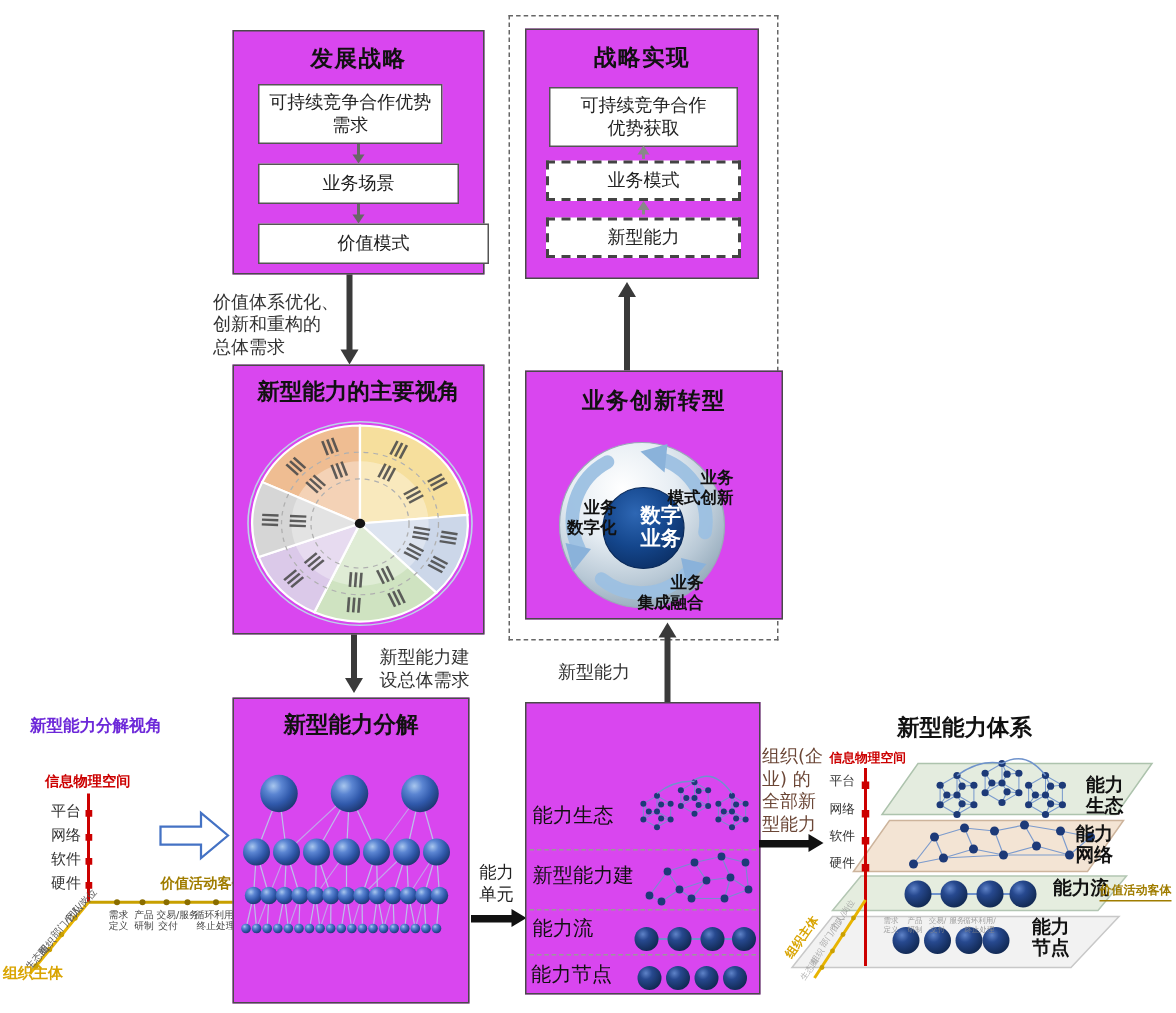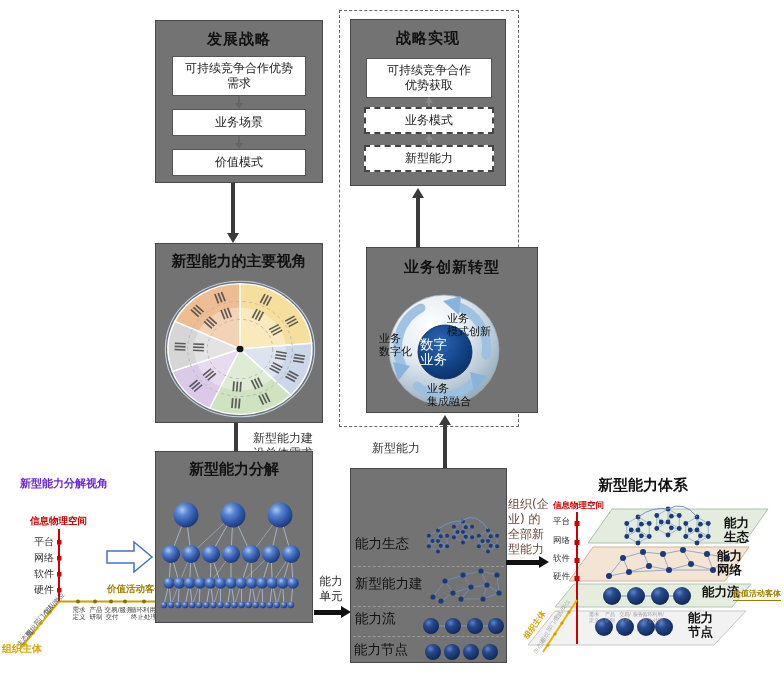--- a/index.html
+++ b/index.html
@@ -1,19 +1,19 @@
 <!DOCTYPE html>
 <html><head>
 <meta charset="utf-8">
 <style>
   html,body{margin:0;padding:0;background:#fff}
   #canvas{position:relative;width:784px;height:675px;background:#fff;overflow:hidden;
           font-family:"DejaVu Sans","Liberation Sans",sans-serif;color:#222}
   .abs{position:absolute}
-  .sbox{position:absolute;border:1.5px solid #4a4a4a;background:#737373;box-sizing:border-box}
+  .sbox{position:absolute;border:1.5px solid #4a4a4a;background:#d946ef;box-sizing:border-box}
   .t15{position:absolute;left:0;right:0;text-align:center;font-size:15px;font-weight:bold;color:#111;letter-spacing:1px}
   .ibox{position:absolute;border:1.2px solid #555;background:#fff;box-sizing:border-box;
         display:flex;flex-direction:column;align-items:center;justify-content:center;
         text-align:center;font-size:12px;line-height:1.25;color:#222}
   .dashed{border:2px dashed #444}
   .lbl{position:absolute;font-size:12px;line-height:15px;color:#333}
   .shaft{position:absolute;background:#3a3a3a}
   .shaft-k{position:absolute;background:#111}
   .tri{position:absolute;width:0;height:0}
   .tri-down{border-left:6px solid transparent;border-right:6px solid transparent;border-top:10px solid #3a3a3a}
@@ -22,21 +22,21 @@
   .sarr{position:absolute;width:0;height:0}
   .sep{position:absolute;border-top:1px dashed #999;height:0}
   .rowlbl{position:absolute;font-size:13.5px;font-weight:400;color:#111;white-space:nowrap}
   .tick10{position:absolute;font-size:10px;color:#333;width:26px;text-align:right;line-height:11px}
   .tick85{position:absolute;font-size:8.5px;color:#333;width:28px;text-align:right;line-height:9px}
   .vt{position:absolute;font-size:6.5px;line-height:7px;color:#444;text-align:center;width:30px}
   .vt-faint{position:absolute;font-size:5px;line-height:5.5px;color:#8a8a8a;opacity:.8;text-align:center;width:24px}
   .rot{position:absolute;font-size:6.5px;color:#555;white-space:nowrap;transform:rotate(-48deg);transform-origin:left bottom}
   .rot-faint{position:absolute;font-size:5.5px;color:#999;white-space:nowrap;transform:rotate(-55deg);transform-origin:left bottom;opacity:.8}
   .laylbl{position:absolute;font-size:12.5px;font-weight:bold;color:#111;line-height:14px;white-space:nowrap}
-  .sphlbl{position:absolute;font-weight:normal;font-size:11px;line-height:13px;color:#111;text-align:left;white-space:nowrap}
+  .sphlbl{position:absolute;font-weight:bold;font-size:11px;line-height:13px;color:#111;text-align:right;white-space:nowrap}
   svg{position:absolute;overflow:visible}
 </style>
 </head>
 <body>
 
 <div id="canvas">
 
   <svg width="0" height="0">
     <defs>
       <radialGradient id="gBall" cx="35%" cy="30%" r="75%">
@@ -59,32 +59,32 @@
       <radialGradient id="gCore" cx="40%" cy="32%" r="75%">
         <stop offset="0%" stop-color="#2e67b4"></stop>
           <stop offset="55%" stop-color="#14468c"></stop>
         <stop offset="100%" stop-color="#0b2e63"></stop>
       </radialGradient>
     </defs>
   </svg>
 
   <div class="sbox" style="left:155px;top:20px;width:168px;height:163px">
     <div class="t15" style="top:9px">发展战略</div>
-    <div class="ibox" style="left:16px;top:35px;width:134px;height:40px">
+    <div class="ibox" style="left:16px;top:35px;width:123px;height:40px">
       <div>可持续竞争合作优势</div>
       <div>需求</div>
     </div>
     <div class="shaft" style="left:82px;top:75px;width:1.5px;height:8px;background:#666"></div>
     <div class="sarr" style="left:79px;top:82px;border-left:4px solid transparent;border-right:4px solid transparent;border-top:6px solid #666"></div>
     <div class="ibox" style="left:16px;top:88px;width:134px;height:27px">
       <div>业务场景</div>
     </div>
     <div class="shaft" style="left:82px;top:115px;width:1.5px;height:8px;background:#666"></div>
     <div class="sarr" style="left:79px;top:122px;border-left:4px solid transparent;border-right:4px solid transparent;border-top:6px solid #666"></div>
-    <div class="ibox" style="left:16px;top:128px;width:134px;height:27px">
+    <div class="ibox" style="left:16px;top:128px;width:154px;height:27px">
       <div>价值模式</div>
     </div>
   </div>
 
   <div class="abs" style="left:339px;top:10px;width:178px;height:415px;border:1.2px dashed #666"></div>
   <div class="sbox" style="left:350px;top:19px;width:156px;height:167px">
     <div class="t15" style="top:9px">战略实现</div>
     <div class="ibox" style="left:15px;top:38px;width:126px;height:40px">
       <div>可持续竞争合作</div>
       <div>优势获取</div>
@@ -94,20 +94,25 @@
     <div class="ibox dashed" style="left:13px;top:87px;width:130px;height:27px">
       <div>业务模式</div>
     </div>
     <div class="shaft" style="left:77px;top:116px;width:1.5px;height:7px;background:#888"></div>
     <div class="sarr" style="left:74px;top:114px;border-left:4px solid transparent;border-right:4px solid transparent;border-bottom:6px solid #888"></div>
     <div class="ibox dashed" style="left:13px;top:125px;width:130px;height:27px">
       <div>新型能力</div>
     </div>
   </div>
 
+  <div class="lbl" style="left:142px;top:194px;width:100px">
+    <div>价值体系优化、</div>
+    <div>创新和重构的</div>
+    <div>总体需求</div>
+  </div>
 
   <div class="shaft" style="left:231px;top:183px;width:4px;height:51px"></div>
   <div class="tri tri-down" style="left:227px;top:233px"></div>
 
   <div class="shaft" style="left:416px;top:197px;width:4px;height:50px"></div>
   <div class="tri tri-up" style="left:412px;top:188px"></div>
 
   <div class="sbox" style="left:155px;top:243px;width:168px;height:180px">
     <div class="t15" style="top:8px;letter-spacing:0">新型能力的主要视角</div>
     <svg id="wheelSvg" style="left:0;top:25px" width="168" height="152">
@@ -187,21 +192,21 @@
       </svg>
   </div>
 
   <div class="shaft" style="left:234px;top:423px;width:4px;height:30px"></div>
   <div class="tri tri-down" style="left:230px;top:452px"></div>
   <div class="lbl" style="left:253px;top:431px;width:90px">
     <div>新型能力建</div>
     <div>设总体需求</div>
   </div>
 
-  <div class="sbox" style="left:366px;top:247px;width:172px;height:166px">
+  <div class="sbox" style="left:350px;top:247px;width:172px;height:166px">
     <div class="t15" style="top:10px">业务创新转型</div>
     <svg style="left:10px;top:44px" width="136" height="118" viewBox="0 0 136 118">
       <circle cx="67" cy="58" r="55" fill="url(#gBig)" stroke="#9aaab8" stroke-width="0.8"></circle>
       <path d="M44,16 A44,44 0 0 0 25,74" stroke="#9cc0e2" stroke-width="9" fill="none" stroke-linecap="round" opacity="0.95"></path>
       <polygon points="16,70 33,74 21,89" fill="#8ab2da"></polygon>
       <path d="M40,94 A42,42 0 0 0 97,90" stroke="#9cc0e2" stroke-width="9" fill="none" stroke-linecap="round" opacity="0.95"></path>
       <polygon points="93,80 110,84 97,99" fill="#8ab2da"></polygon>
       <path d="M109,63 A44,44 0 0 0 80,14" stroke="#9cc0e2" stroke-width="9" fill="none" stroke-linecap="round" opacity="0.95"></path>
       <polygon points="66,9 84,4 82,23" fill="#8ab2da"></polygon>
       <circle cx="68" cy="60" r="27" fill="url(#gCore)" stroke="#0a2a5a" stroke-width="0.8"></circle>
@@ -276,21 +281,21 @@
   <div class="rot" style="left:48px;top:609px">个人/岗位</div>
   <div class="rot" style="left:39px;top:619px">部门/团队</div>
   <div class="rot" style="left:31px;top:630px">组织</div>
   <div class="rot" style="left:22px;top:640px">生态圈</div>
   <div class="abs" style="left:2px;top:642px;font-size:10px;font-weight:bold;color:#d9a400">组织主体</div>
 
   <svg style="left:106px;top:540px" width="48" height="34">
     <polygon points="1,11 28,11 28,2 46,17 28,32 28,23 1,23" fill="#fff" stroke="#4472c4" stroke-width="1.5"></polygon>
   </svg>
 
-  <div class="sbox" style="left:155px;top:451px;width:158px;height:172px">
+  <div class="sbox" style="left:155px;top:465px;width:158px;height:204px">
     <div class="t15" style="top:8px;letter-spacing:0">新型能力分解</div>
     <svg id="dcSvg" style="left:0;top:28px" width="158" height="168">
         <line x1="30" y1="35" x2="15" y2="74" stroke="#b9cde8" stroke-width="0.8" opacity="0.9"></line>
         <line x1="30" y1="35" x2="35" y2="74" stroke="#b9cde8" stroke-width="0.8" opacity="0.9"></line>
         <line x1="77" y1="35" x2="35" y2="74" stroke="#b9cde8" stroke-width="0.7" opacity="0.7"></line>
         <line x1="77" y1="35" x2="55" y2="74" stroke="#b9cde8" stroke-width="0.8" opacity="0.9"></line>
         <line x1="77" y1="35" x2="75" y2="74" stroke="#b9cde8" stroke-width="0.8" opacity="0.9"></line>
         <line x1="77" y1="35" x2="95" y2="74" stroke="#b9cde8" stroke-width="0.8" opacity="0.9"></line>
         <line x1="124" y1="35" x2="95" y2="74" stroke="#b9cde8" stroke-width="0.7" opacity="0.7"></line>
         <line x1="124" y1="35" x2="115" y2="74" stroke="#b9cde8" stroke-width="0.8" opacity="0.9"></line>

